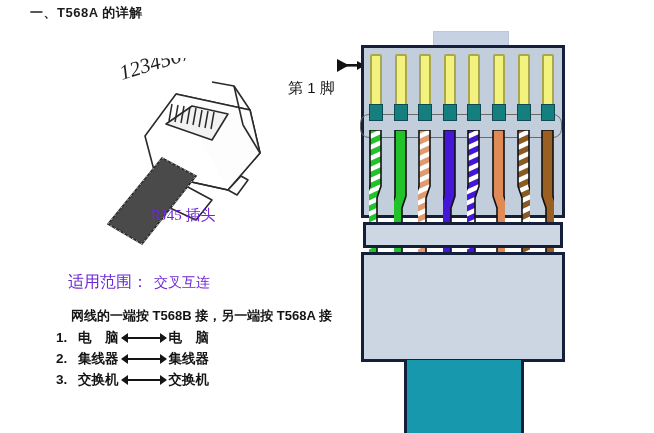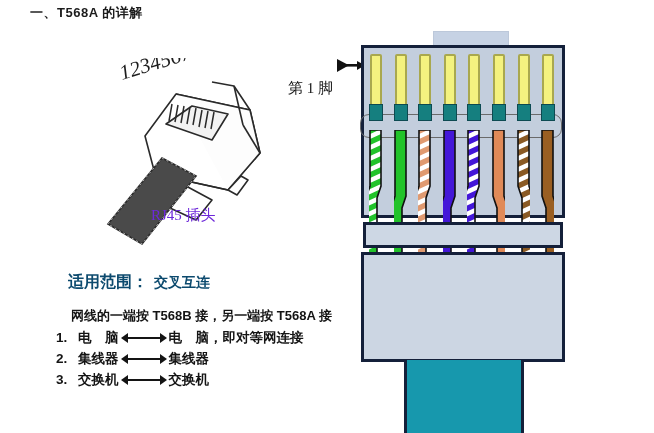--- a/index.html
+++ b/index.html
@@ -28,28 +28,28 @@
   .plug-caption{
     position:absolute;left:135px;top:206px;
     font-size:15px;color:#6d28d9;white-space:nowrap;
     font-family:"Liberation Serif","DejaVu Serif",serif;
   }
 
   
   .pin1-label{
     position:absolute;left:272px;top:79px;
     font-size:15px;color:#151515;white-space:nowrap;
-    font-family:Liberation Serif, serif;
+    font-family:Liberation Sans, sans-serif;
   }
   .pin1-arrow{position:absolute;left:321px;top:58px;width:28px;height:16px;}
 
   
   .scope-head{
     position:absolute;left:52px;top:272px;
-    font-size:16px;font-weight:bold;white-space:nowrap;color:#0c4a6e;
+    font-size:16px;font-weight:normal;white-space:nowrap;color:#6d28d9;
   }
   .scope-head .val{font-size:14px;margin-left:6px;}
   .scope-sub{
     position:absolute;left:40px;top:307px;
     font-size:13px;font-weight:bold;white-space:nowrap;color:#141414;padding-left:15px;
   }
   .list{position:absolute;left:40px;top:327px;width:300px;}
   .list-row{
     display:flex;align-items:center;
     font-size:13.5px;font-weight:bold;color:#141414;
@@ -159,21 +159,20 @@
   <div class="list">
     <div class="list-row">
       <span class="list-idx">1.</span>
       <span>电　脑</span>
       <span class="arrow2">
           <i class="hl"></i>
           <i class="bar"></i>
           <i class="hr"></i>
         </span>
       <span>电　脑</span>
-      <span>，即对等网连接</span>
     </div>
     <div class="list-row">
       <span class="list-idx">2.</span>
       <span>集线器</span>
       <span class="arrow2">
           <i class="hl"></i>
           <i class="bar"></i>
           <i class="hr"></i>
         </span>
       <span>集线器</span>

